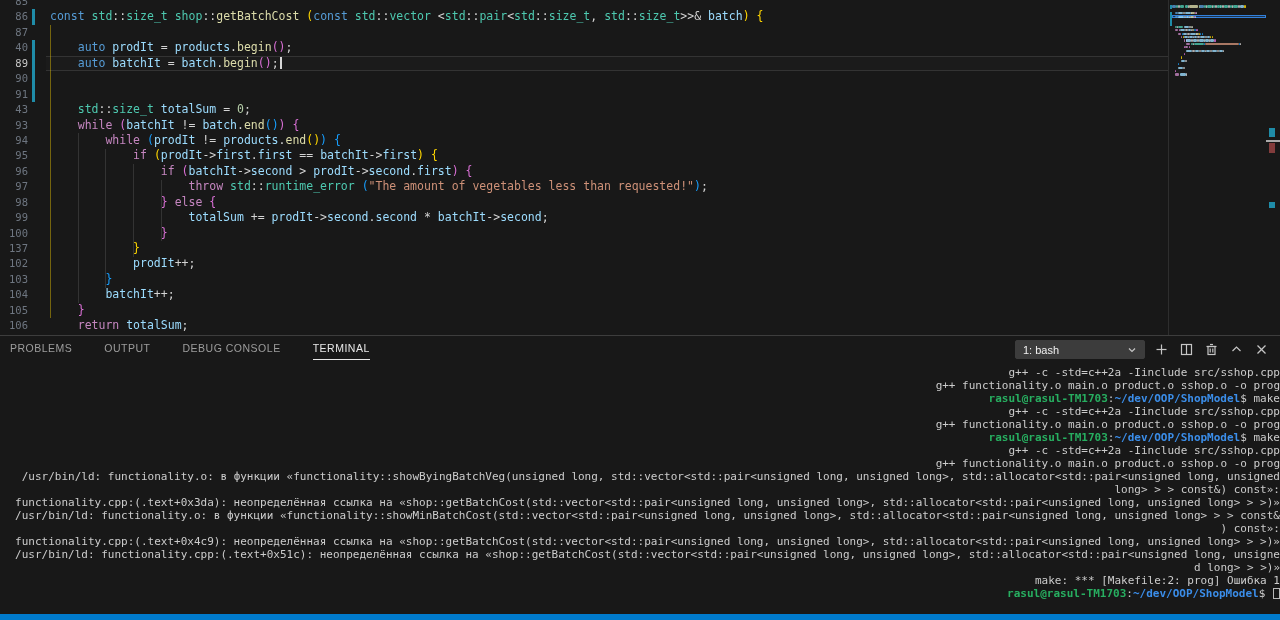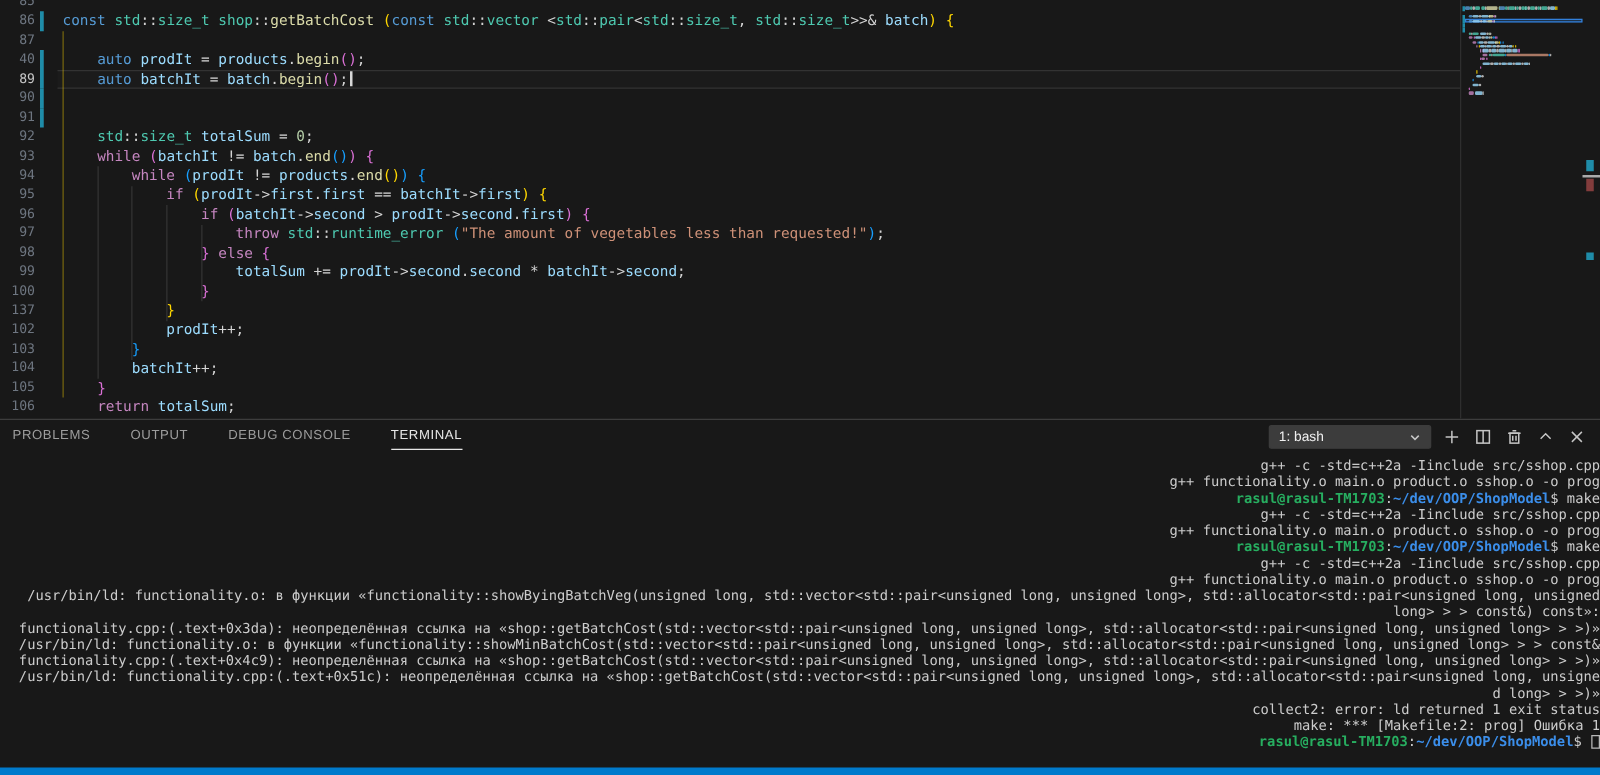--- a/index.html
+++ b/index.html
@@ -60,21 +60,21 @@
 
 <div id="editor">
   <div id="code-lines">
       <div class="cl"><div class="ln">85</div><div class="code"></div></div>
       <div class="cl"><div class="ln">86</div><div class="mod"></div><div class="code"><span class="t-kw">const </span><span class="t-ty">std</span><span class="t-op">::</span><span class="t-ty">size_t</span><span class="t-op"> </span><span class="t-ty">shop</span><span class="t-op">::</span><span class="t-fn">getBatchCost</span><span class="t-op"> </span><span class="t-b1">(</span><span class="t-kw">const </span><span class="t-ty">std</span><span class="t-op">::</span><span class="t-ty">vector</span><span class="t-op"> &lt;</span><span class="t-ty">std</span><span class="t-op">::</span><span class="t-ty">pair</span><span class="t-op">&lt;</span><span class="t-ty">std</span><span class="t-op">::</span><span class="t-ty">size_t</span><span class="t-op">, </span><span class="t-ty">std</span><span class="t-op">::</span><span class="t-ty">size_t</span><span class="t-op">&gt;&gt;&amp; </span><span class="t-v">batch</span><span class="t-b1">)</span><span class="t-op"> </span><span class="t-b1">{</span></div></div>
       <div class="cl"><div class="ln">87</div><div class="code"></div></div>
       <div class="cl"><div class="ln">40</div><div class="mod"></div><div class="code"><span class="t-op">    </span><span class="t-kw">auto</span><span class="t-op"> </span><span class="t-v">prodIt</span><span class="t-op"> = </span><span class="t-v">products</span><span class="t-op">.</span><span class="t-fn">begin</span><span class="t-b2">()</span><span class="t-op">;</span></div></div>
       <div class="cl cur"><div class="hl"></div><div class="ln">89</div><div class="mod"></div><div class="code"><span class="t-op">    </span><span class="t-kw">auto</span><span class="t-op"> </span><span class="t-v">batchIt</span><span class="t-op"> = </span><span class="t-v">batch</span><span class="t-op">.</span><span class="t-fn">begin</span><span class="t-b2">()</span><span class="t-op">;</span><span class="caret"></span></div></div>
       <div class="cl"><div class="ln">90</div><div class="mod"></div><div class="code"></div></div>
       <div class="cl"><div class="ln">91</div><div class="mod"></div><div class="code"></div></div>
-      <div class="cl"><div class="ln">92</div><div class="code"><span class="t-op">    </span><span class="t-ty">std</span><span class="t-op">::</span><span class="t-ty">size_t</span><span class="t-op"> </span><span class="t-v">totalSum</span><span class="t-op"> = </span><span class="t-num">0</span><span class="t-op">;</span></div></div>
+      <div class="cl"><div class="ln">43</div><div class="code"><span class="t-op">    </span><span class="t-ty">std</span><span class="t-op">::</span><span class="t-ty">size_t</span><span class="t-op"> </span><span class="t-v">totalSum</span><span class="t-op"> = </span><span class="t-num">0</span><span class="t-op">;</span></div></div>
       <div class="cl"><div class="ln">93</div><div class="code"><span class="t-op">    </span><span class="t-ctl">while</span><span class="t-op"> </span><span class="t-b2">(</span><span class="t-v">batchIt</span><span class="t-op"> != </span><span class="t-v">batch</span><span class="t-op">.</span><span class="t-fn">end</span><span class="t-b3">()</span><span class="t-b2">)</span><span class="t-op"> </span><span class="t-b2">{</span></div></div>
       <div class="cl"><div class="ln">94</div><div class="code"><span class="t-op">        </span><span class="t-ctl">while</span><span class="t-op"> </span><span class="t-b3">(</span><span class="t-v">prodIt</span><span class="t-op"> != </span><span class="t-v">products</span><span class="t-op">.</span><span class="t-fn">end</span><span class="t-b1">()</span><span class="t-b3">)</span><span class="t-op"> </span><span class="t-b3">{</span></div></div>
       <div class="cl"><div class="ln">95</div><div class="code"><span class="t-op">            </span><span class="t-ctl">if</span><span class="t-op"> </span><span class="t-b1">(</span><span class="t-v">prodIt</span><span class="t-op">-&gt;</span><span class="t-v">first</span><span class="t-op">.</span><span class="t-v">first</span><span class="t-op"> == </span><span class="t-v">batchIt</span><span class="t-op">-&gt;</span><span class="t-v">first</span><span class="t-b1">)</span><span class="t-op"> </span><span class="t-b1">{</span></div></div>
       <div class="cl"><div class="ln">96</div><div class="code"><span class="t-op">                </span><span class="t-ctl">if</span><span class="t-op"> </span><span class="t-b2">(</span><span class="t-v">batchIt</span><span class="t-op">-&gt;</span><span class="t-v">second</span><span class="t-op"> &gt; </span><span class="t-v">prodIt</span><span class="t-op">-&gt;</span><span class="t-v">second</span><span class="t-op">.</span><span class="t-v">first</span><span class="t-b2">)</span><span class="t-op"> </span><span class="t-b2">{</span></div></div>
       <div class="cl"><div class="ln">97</div><div class="code"><span class="t-op">                    </span><span class="t-ctl">throw</span><span class="t-op"> </span><span class="t-ty">std</span><span class="t-op">::</span><span class="t-ty">runtime_error</span><span class="t-op"> </span><span class="t-b3">(</span><span class="t-str">"The amount of vegetables less than requested!"</span><span class="t-b3">)</span><span class="t-op">;</span></div></div>
       <div class="cl"><div class="ln">98</div><div class="code"><span class="t-op">                </span><span class="t-b2">}</span><span class="t-op"> </span><span class="t-ctl">else</span><span class="t-op"> </span><span class="t-b2">{</span></div></div>
       <div class="cl"><div class="ln">99</div><div class="code"><span class="t-op">                    </span><span class="t-v">totalSum</span><span class="t-op"> += </span><span class="t-v">prodIt</span><span class="t-op">-&gt;</span><span class="t-v">second</span><span class="t-op">.</span><span class="t-v">second</span><span class="t-op"> * </span><span class="t-v">batchIt</span><span class="t-op">-&gt;</span><span class="t-v">second</span><span class="t-op">;</span></div></div>
       <div class="cl"><div class="ln">100</div><div class="code"><span class="t-op">                </span><span class="t-b2">}</span></div></div>
       <div class="cl"><div class="ln">137</div><div class="code"><span class="t-op">            </span><span class="t-b1">}</span></div></div>
       <div class="cl"><div class="ln">102</div><div class="code"><span class="t-op">            </span><span class="t-v">prodIt</span><span class="t-op">++;</span></div></div>
@@ -293,22 +293,22 @@
       <div class="trow"><span class="p-user">rasul@rasul-TM1703</span><span>:</span><span class="p-path">~/dev/OOP/ShopModel</span><span>$</span><span> make</span></div>
       <div class="trow">g++ -c -std=c++2a -Iinclude src/sshop.cpp</div>
       <div class="trow">g++ functionality.o main.o product.o sshop.o -o prog</div>
       <div class="trow"><span class="p-user">rasul@rasul-TM1703</span><span>:</span><span class="p-path">~/dev/OOP/ShopModel</span><span>$</span><span> make</span></div>
       <div class="trow">g++ -c -std=c++2a -Iinclude src/sshop.cpp</div>
       <div class="trow">g++ functionality.o main.o product.o sshop.o -o prog</div>
       <div class="trow">/usr/bin/ld: functionality.o: в функции «functionality::showByingBatchVeg(unsigned long, std::vector&lt;std::pair&lt;unsigned long, unsigned long&gt;, std::allocator&lt;std::pair&lt;unsigned long, unsigned</div>
       <div class="trow">long&gt; &gt; &gt; const&amp;) const»:</div>
       <div class="trow">functionality.cpp:(.text+0x3da): неопределённая ссылка на «shop::getBatchCost(std::vector&lt;std::pair&lt;unsigned long, unsigned long&gt;, std::allocator&lt;std::pair&lt;unsigned long, unsigned long&gt; &gt; &gt;)»</div>
       <div class="trow">/usr/bin/ld: functionality.o: в функции «functionality::showMinBatchCost(std::vector&lt;std::pair&lt;unsigned long, unsigned long&gt;, std::allocator&lt;std::pair&lt;unsigned long, unsigned long&gt; &gt; &gt; const&amp;</div>
+      <div class="trow">) const»:</div>
       <div class="trow">functionality.cpp:(.text+0x4c9): неопределённая ссылка на «shop::getBatchCost(std::vector&lt;std::pair&lt;unsigned long, unsigned long&gt;, std::allocator&lt;std::pair&lt;unsigned long, unsigned long&gt; &gt; &gt;)»</div>
       <div class="trow">/usr/bin/ld: functionality.cpp:(.text+0x51c): неопределённая ссылка на «shop::getBatchCost(std::vector&lt;std::pair&lt;unsigned long, unsigned long&gt;, std::allocator&lt;std::pair&lt;unsigned long, unsigne</div>
       <div class="trow">d long&gt; &gt; &gt;)»</div>
-      <div class="trow">collect2: error: ld returned 1 exit status</div>
       <div class="trow">make: *** [Makefile:2: prog] Ошибка 1</div>
       <div class="trow"><span class="p-user">rasul@rasul-TM1703</span><span>:</span><span class="p-path">~/dev/OOP/ShopModel</span><span>$</span><span> </span><span class="term-cursor"></span></div>
     </div>
 </div>
 
 <div id="status-bar"></div>
 
 </body></html>

